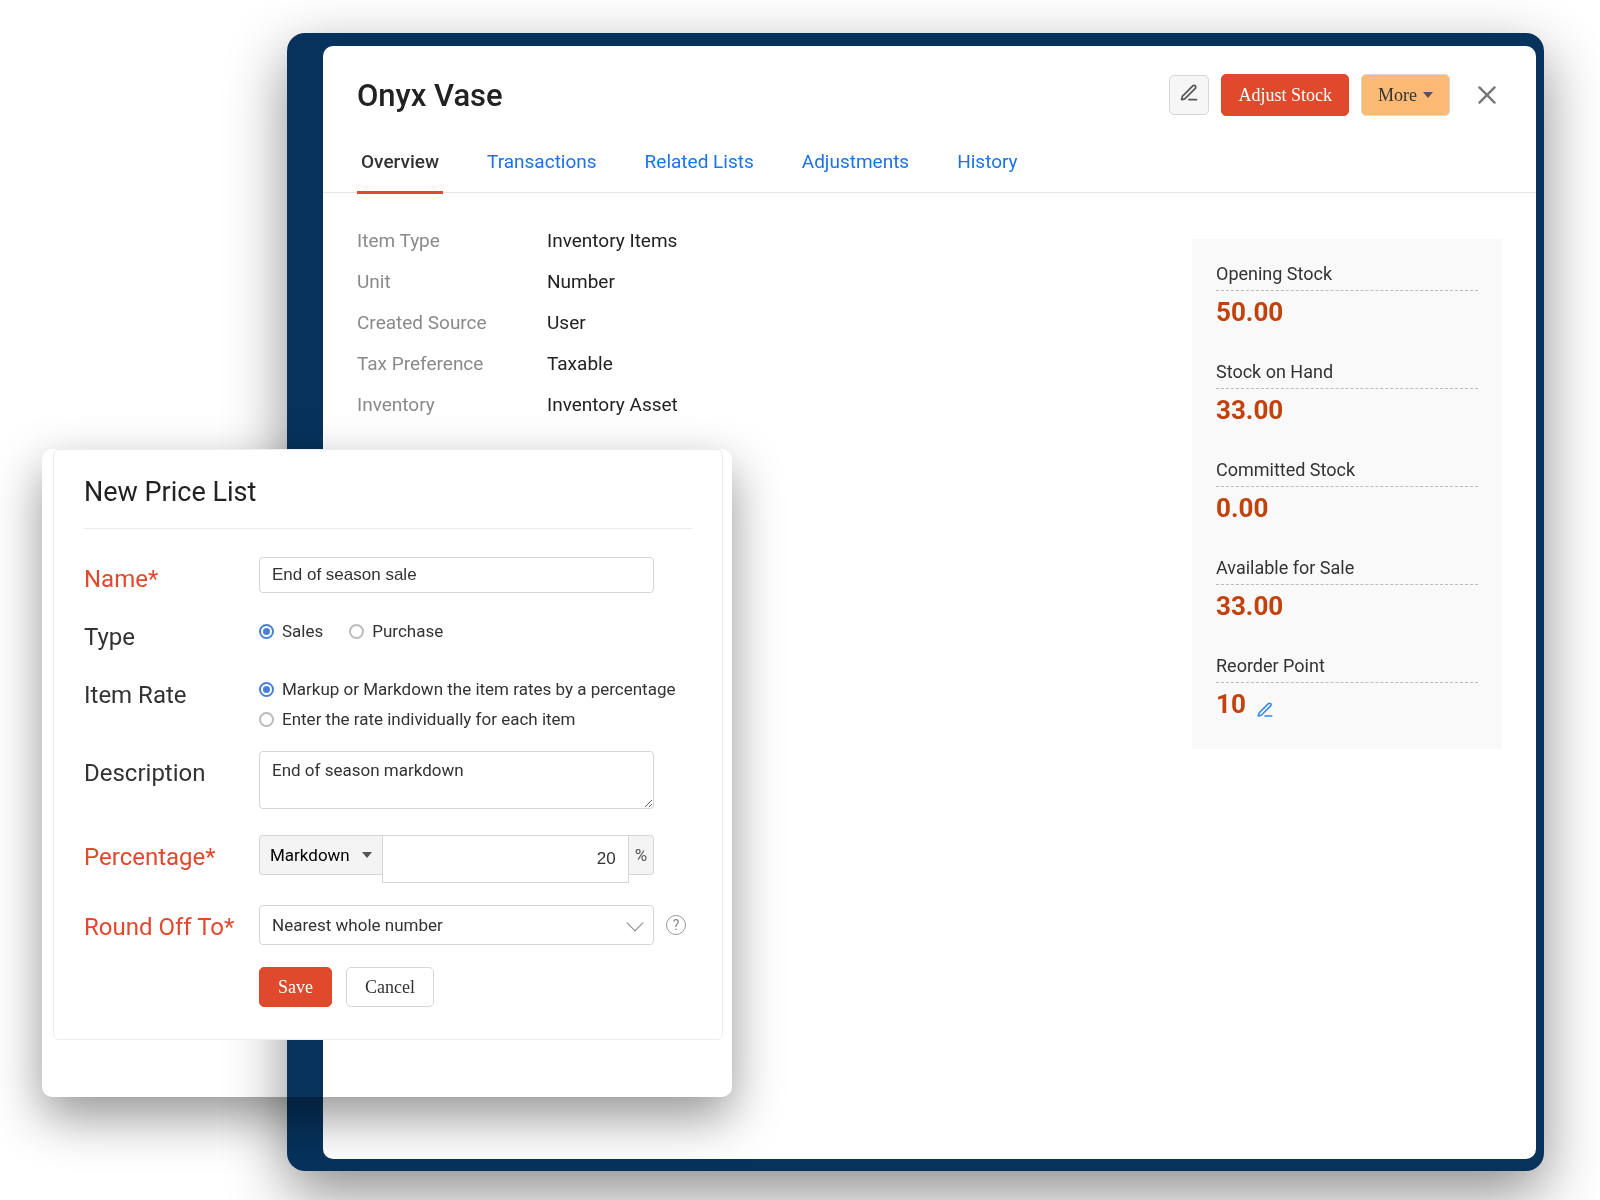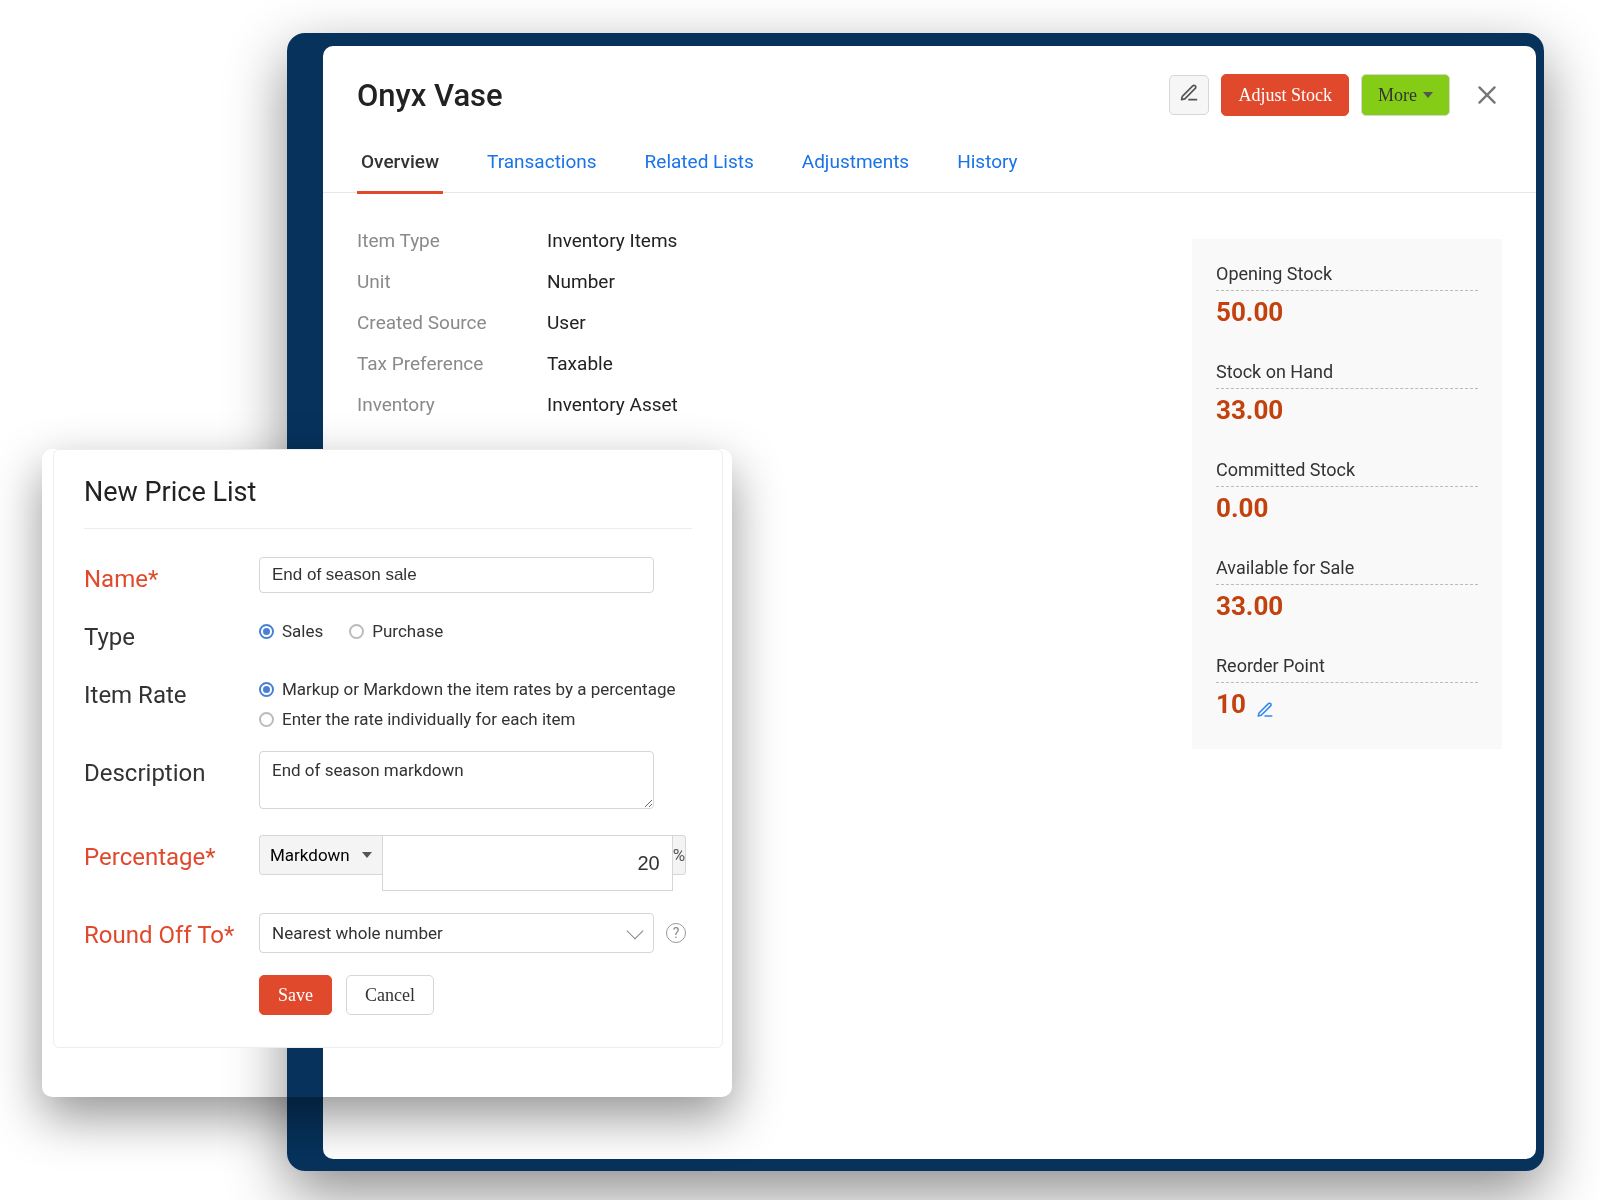--- a/index.html
+++ b/index.html
@@ -72,21 +72,21 @@
     width: 40px; height: 40px; padding: 0;
     background: #f6f6f6;
     border: 1px solid #d6d6d6;
   }
   .btn-primary {
     background: #e1492d;
     color: #fff;
     border-color: #e1492d;
   }
   .btn-outline {
-    background: #84cc16;
+    background: #fdba74;
     color: #333;
     border: 1px solid #d6d6d6;
   }
   .close-x {
     width: 26px; height: 26px;
     margin-left: 12px;
     cursor: pointer;
     color: #666;
   }
   .close-x svg { width: 100%; height: 100%; }
@@ -255,24 +255,24 @@
     border-radius: 4px 0 0 4px;
     padding: 0 10px;
     height: 40px;
     display: flex; align-items: center; gap: 6px;
     font-size: 17px;
     cursor: pointer;
   }
   .combo-input {
     flex: 1;
     border: 1px solid #d6d6d6;
-    height: 56px;
+    height: 48px;
     text-align: right;
     padding: 8px 12px;
-    font-size: 20px;
+    font-size: 17px;
     color: #333;
   }
   .combo-suffix {
     background: #f4f4f4;
     border: 1px solid #d6d6d6;
     border-left: none;
     border-radius: 0 4px 4px 0;
     width: 42px; height: 40px;
     display:flex;align-items:center;justify-content:center;
     font-size: 17px; color: #555;

